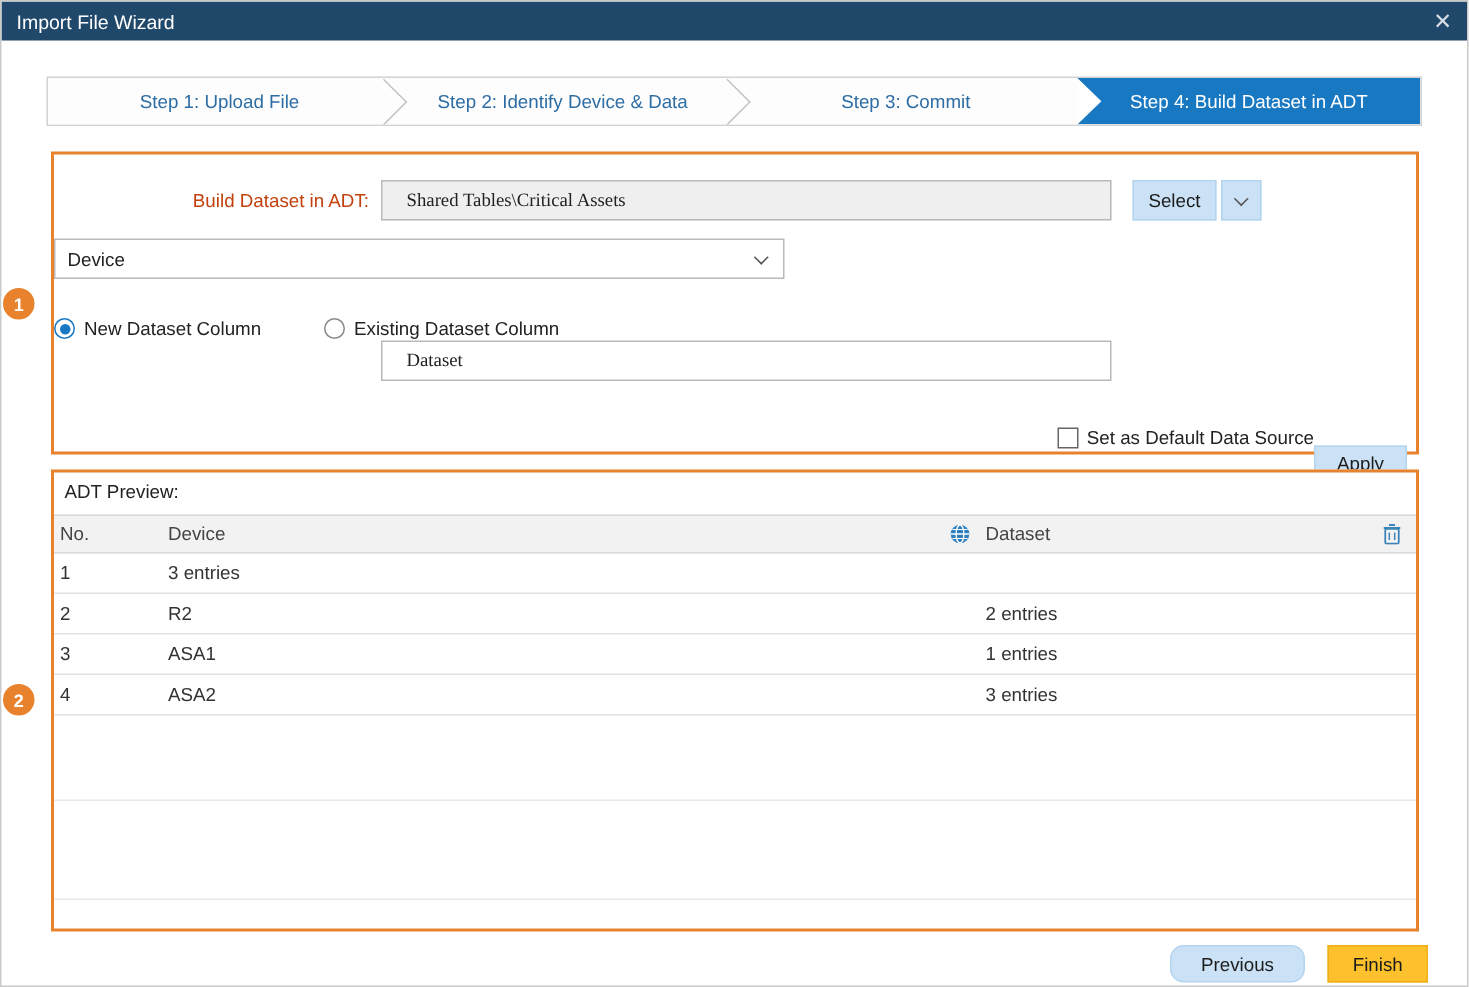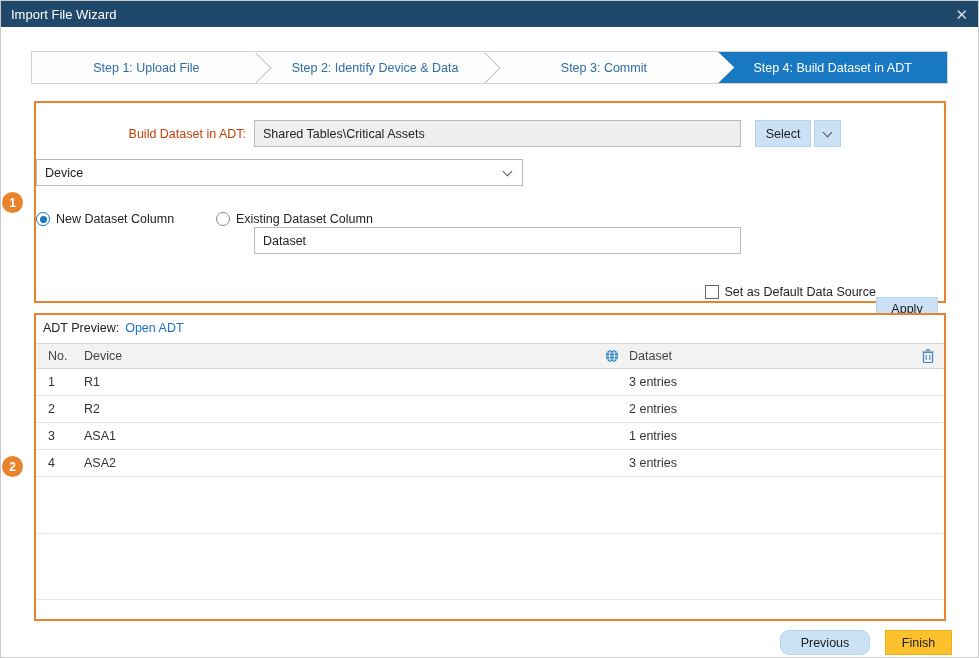--- a/index.html
+++ b/index.html
@@ -55,21 +55,21 @@
   .badge1 { top:191px; } .badge2 { top:455px; }
   
   .frow { position:absolute; left:0; right:0; height:27px; display:flex; align-items:center; }
   .flabel { width:218px; text-align:right; padding-right:8px; color:#c2410c; flex:none; }
   .ctrl {
     height:27px; border:1px solid #b9b9b9; background:#fff;
     display:flex; align-items:center; padding:0 8px; font-size:12.5px; color:#222;
   }
   input.txt {
     height:27px; width:487px; border:1px solid #b9b9b9; background:#fff;
-    padding:0 8px; font-size:12.5px; color:#222; font-family:Liberation Sans, sans-serif;
+    padding:0 16px; font-size:12.5px; color:#222; font-family:Liberation Serif, serif;
   }
   input.ro { background:#efefef; }
   .selectbox { position:relative; width:487px; cursor:pointer; justify-content:flex-start; }
   .chev {
     width:7px; height:7px; border-right:1.5px solid #555; border-bottom:1.5px solid #555;
     transform:rotate(45deg); display:inline-block;
   }
   .selectbox .chev { position:absolute; right:11px; top:8px; }
   .btn-blue {
     background:#cbe2f6; border:1px solid #b3d4ef; color:#1b1b1b;
@@ -87,29 +87,29 @@
   }
   .radio.sel { border-color:#1878c2; }
   .radio.sel::after { content:""; width:7px; height:7px; border-radius:50%; background:#1878c2; }
   .checkbox { width:14px; height:14px; border:1px solid #666; background:#fff; display:inline-block; flex:none; }
   .sec1-footer {
     position:absolute; left:0; right:0; bottom:0; height:32px;
     display:flex; align-items:center; justify-content:flex-end; padding-right:6px;
   }
   .btn-apply { width:62px; height:25px;margin-top:48px; }
   
-  .preview-row { position:absolute; top:6px; left:7px; display:flex; gap:6px; align-items:center; font-size:12.5px; }
+  .preview-row { position:absolute; top:6px; left:7px; display:flex; gap:6px; align-items:center; font-size:12.5px;flex-direction:column; }
   .link { color:#1b74c2; cursor:pointer; }
   .adt-table { position:absolute; top:28px; left:0; right:0; bottom:0; display:flex; flex-direction:column; }
   .thead {
     height:26px; background:#f2f2f2; border-top:1px solid #d8d8d8; border-bottom:1px solid #d8d8d8;
     display:flex; align-items:center; color:#444;
   }
   .trow { height:27px; display:flex; align-items:center; border-bottom:1px solid #e3e3e3; color:#333; }
-  .c-no { width:48px; padding-left:12px; flex:none; }
+  .c-no { width:76px; padding-left:4px; flex:none; }
   .c-device { width:545px; flex:none; display:flex; align-items:center; justify-content:space-between; padding-right:10px; }
   .c-dataset { flex:1; display:flex; align-items:center; justify-content:space-between; padding-right:10px; }
   .filler1 { height:57px; border-bottom:1px solid #e9e9e9; }
   .filler2 { height:66px; border-bottom:1px solid #e9e9e9; }
   
   .btn-prev { position:absolute; left:779px; top:629px; width:90px; height:25px;border-radius:9px; }
   .btn-finish {
     position:absolute; left:884px; top:629px; width:67px; height:25px;
     background:#fdc12e; border:1px solid #ecaf14; color:#1b1b1b;
     display:flex; align-items:center; justify-content:center; cursor:pointer; font-size:12.5px;
@@ -216,21 +216,20 @@
             <line x1="4.2" y1="6" x2="4.2" y2="11" stroke="#3d85b8" stroke-width="1"></line>
             <line x1="7.8" y1="6" x2="7.8" y2="11" stroke="#3d85b8" stroke-width="1"></line>
           </svg>
         </span>
       </span>
     </div>
 
     <div>
   <div class="trow">
     <span class="c-no">1</span>
-    <span class="c-device">R1</span>
     <span class="c-dataset">3 entries</span>
   </div>
 
   <div class="trow">
     <span class="c-no">2</span>
     <span class="c-device">R2</span>
     <span class="c-dataset">2 entries</span>
   </div>
 
   <div class="trow">

